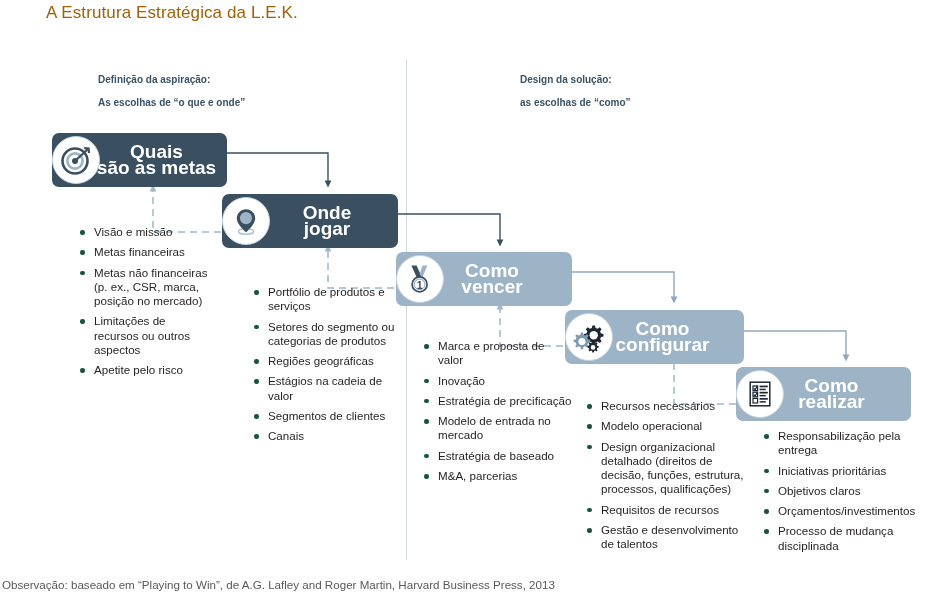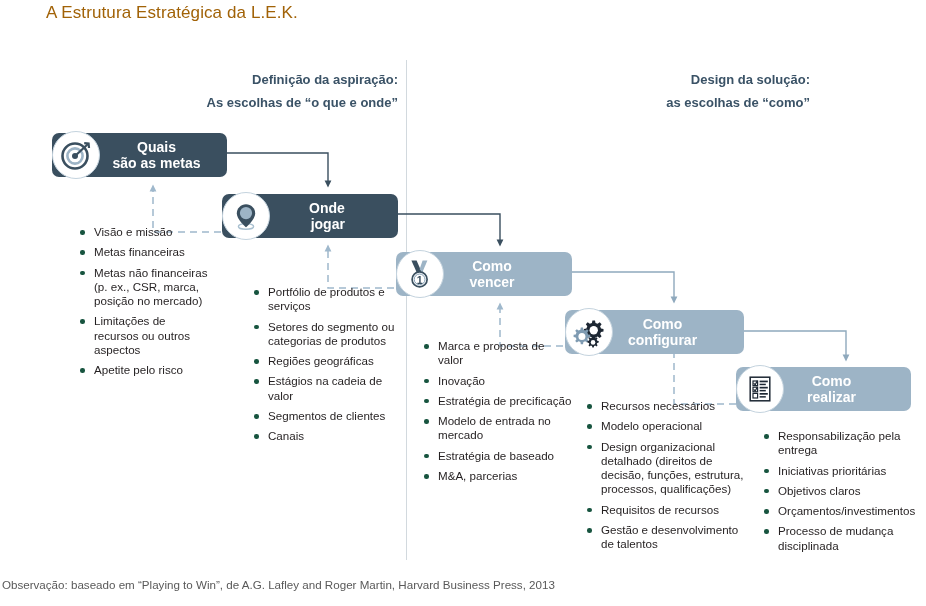--- a/index.html
+++ b/index.html
@@ -41,22 +41,22 @@
     left: 406px;
     top: 60px;
     width: 1px;
     height: 500px;
     background: #d2d9de;
   }
 
   
   .section-header {
     position: absolute;
-    text-align: right;
-    font-size: 13px;
+    text-align: left;
+    font-size: 10px;
     font-weight: bold;
     line-height: 23px;
     color: #3a5266;
     white-space: nowrap;
   }
   .section-header.left  { left: 98px;  top: 68px; width: 300px; }
   .section-header.right { left: 520px; top: 68px; width: 290px; }
 
   
   .connectors {
@@ -66,28 +66,28 @@
     pointer-events: none;
   }
 
   
   .node {
     position: absolute;
     display: flex;
     align-items: center;
   }
   .node-pill {
-    height: 44px;
+    height: 54px;
     border-radius: 7px;
     display: flex;
     align-items: center;
     justify-content: center;
     text-align: center;
     color: #ffffff;
-    font-size: 14px;
+    font-size: 19px;
     font-weight: bold;
     line-height: 16px;
     padding-left: 34px;
     box-sizing: border-box;
   }
   .node-pill.dark  { background: #3a4f5f; }
   .node-pill.light { background: #9db4c6; padding-left: 16px; }
 
   .node-icon {
     position: absolute;
@@ -214,21 +214,21 @@
 
   <div class="node" style="left:222px; top:194px; width:176px;">
     <div class="node-icon">
       <svg width="30" height="30" viewBox="0 0 30 30">
         <ellipse cx="15" cy="25.4" rx="7.6" ry="2.8" fill="none" stroke="#a9c0d0" stroke-width="1.4"></ellipse>
         <path d="M15,3.2 C20.1,3.2 24.2,7.3 24.2,12.4 C24.2,18.4 15,26.2 15,26.2
                  C15,26.2 5.8,18.4 5.8,12.4 C5.8,7.3 9.9,3.2 15,3.2 z" fill="#3a4f5f"></path>
         <circle cx="15" cy="12.1" r="6.1" fill="#9db4c6"></circle>
       </svg>
     </div>
-    <div class="node-pill dark" style="width:176px;text-align:right;">
+    <div class="node-pill dark" style="width:176px;">
       <div>
         <div>Onde</div>
         <div>jogar</div>
       </div>
     </div>
   </div>
 
   <div class="node" style="left:396px; top:252px; width:176px;">
     <div class="node-icon">
       <svg width="30" height="30" viewBox="0 0 30 30">

